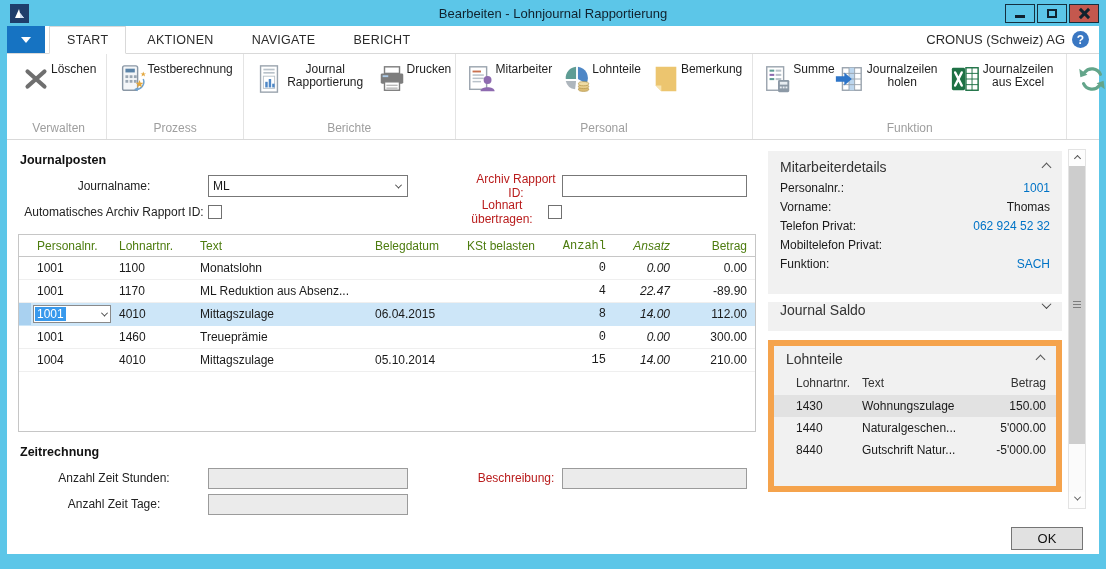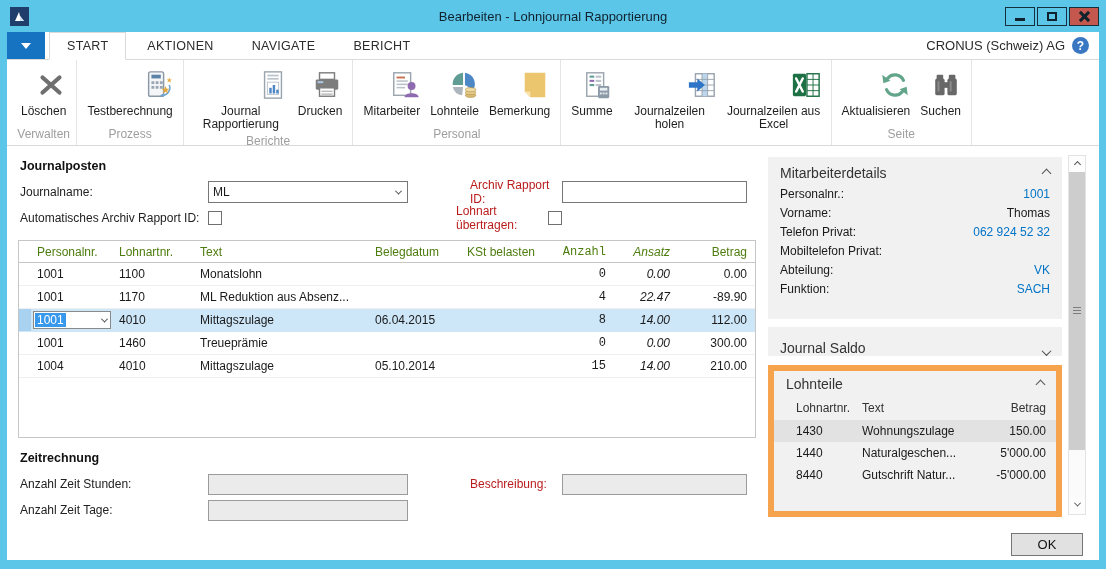--- a/index.html
+++ b/index.html
@@ -1,20 +1,20 @@
 <!DOCTYPE html>
 <html><head>
 <meta charset="utf-8">
 <style>
   * { box-sizing: border-box; margin: 0; padding: 0; }
   html,body { width:1106px; height:569px; }
   body { font-family:"Liberation Sans","DejaVu Sans",sans-serif; font-size:12px; color:#1a1a1a; background:#5CC6E8; overflow:hidden; }
 
   
-  .titlebar { height:32px; display:flex; align-items:center; padding:0 7px; position:relative; }
+  .titlebar { height:26px; display:flex; align-items:center; padding:0 7px; position:relative; }
   .app-icon { width:19px; height:19px; background:#1F3E6B; display:flex; align-items:center; justify-content:center; margin-left:3px; }
   .app-icon svg { display:block; }
   .title-text { position:absolute; left:0; right:0; text-align:center; font-size:13px; color:#10222e; }
   .win-btns { margin-left:auto; display:flex; gap:2px; z-index:2; }
   .win-btn { width:30px; height:19px; border:1px solid #14303f; display:flex; align-items:center; justify-content:center; background:#5CC6E8; position:relative; }
   .win-btn.close { background:#C4584E; }
   .glyph-min { width:10px; height:3px; background:#10222e; margin-top:6px; }
   .glyph-max { width:10px; height:9px; border:2px solid #10222e; }
   .glyph-close { position:relative; width:12px; height:12px; }
   .glyph-close::before,.glyph-close::after { content:""; position:absolute; left:5px; top:0; width:3px; height:13px; background:#10222e; }
@@ -30,30 +30,30 @@
   .tab { padding:0 17px; display:flex; align-items:center; font-size:12.5px; letter-spacing:.3px; color:#2b2b2b; margin-left:4px; }
   .tab.active { background:#fff; border:1px solid #D9D9D9; border-bottom:1px solid #fff; margin-bottom:-1px; }
   .tabbar-right { margin-left:auto; display:flex; align-items:center; gap:7px; padding-right:10px; font-size:13px; color:#2b2b2b; }
   .help-circle { width:17px; height:17px; border-radius:50%; background:#3A77C2; color:#fff; display:flex; align-items:center; justify-content:center; font-size:12px; font-weight:bold; }
   .help-circle::before { content:"?"; }
 
   
   .ribbon { height:86px; display:flex; border-bottom:1px solid #D9D9D9; padding-left:4px; background:#fff; }
   .rgroup { display:flex; flex-direction:column; border-right:1px solid #E4E4E4; padding:0 5px; }
   .rbuttons { flex:1; display:flex; align-items:flex-start; padding-top:5px; }
-  .rbtn { display:flex; flex-direction:column; align-items:flex-end; padding:2px 5px; min-width:50px; }
+  .rbtn { display:flex; flex-direction:row; align-items:flex-start; padding:2px 5px; min-width:50px; }
   .rbtn .icon { height:36px; display:flex; align-items:center; justify-content:center; }
   .rbtn .lbl { font-size:12px; line-height:13px; text-align:center; max-width:94px; color:#1e1e1e; padding-top:2px; }
   .glabel { text-align:center; color:#9E9E9E; font-size:12px; height:19px; line-height:16px; }
 
   
   .content { flex:1; display:flex; align-items:flex-start; padding:0 0 0 11px; overflow:hidden; }
   .main { width:738px; }
   .section-h { font-weight:bold; font-size:12.5px; margin:13px 0 6px 2px; color:#111; }
-  .frow { display:flex; align-items:center; height:26px; }
+  .frow { display:flex; align-items:center; height:26px;text-align:center; }
   .flabel1 { width:190px; padding-left:2px; color:#222; }
   .fspace  { width:62px; }
   .flabel2 { width:92px; color:#b91c1c; }
   .combo { width:200px; height:22px; border:1px solid #777; background:#fff; display:flex; align-items:center; justify-content:space-between; padding:0 6px 0 4px; }
   .txt { width:185px; height:22px; border:1px solid #777; background:#fff; }
   .chk { width:14px; height:14px; border:1px solid #707070; background:#fff; }
   .chev { width:7px; height:7px; border-right:1.8px solid #444; border-bottom:1.8px solid #444; display:inline-block; }
   .chev.down { transform:rotate(45deg) translate(-1px,-1px); }
   .chev.up { transform:rotate(-135deg); }
   .chev.sm { width:5px; height:5px; }
@@ -81,21 +81,21 @@
   
   .factbox { width:294px; margin-left:12px; margin-top:11px; }
   .panel { background:#F1F1F1; }
   .panel-h { display:flex; align-items:center; justify-content:space-between; padding:8px 12px 4px 12px; font-size:14px; color:#333; }
   .panel-h .chev { border-color:#555; }
   .detail-row { display:flex; justify-content:space-between; padding:2px 12px; line-height:15px; }
   .detail-row .val { text-align:right; }
   .link { color:#0073C6; }
   .pad-b { padding-bottom:20px; }
   .gap { height:8px; background:#fff; }
-  .saldo { height:29px; display:flex; align-items:flex-end; justify-content:space-between; padding:0 12px; font-size:14px; color:#333; background:#F1F1F1; }
+  .saldo { height:29px; display:flex; align-items:flex-start; justify-content:space-between; padding:0 12px; font-size:14px; color:#333; background:#F1F1F1; }
   .lohnteile-wrap { border:6px solid #F5A34C; background:#F1F1F1; height:152px; }
   .lt-row { display:flex; height:22px; align-items:center; }
   .lt-row.head { color:#333; height:24px; }
   .lt-row.sel { background:#E2E2E2; }
   .lt1 { width:88px; padding-left:22px; } .lt2 { flex:1; white-space:nowrap; overflow:hidden; }
   .lt3 { width:80px; text-align:right; padding-right:10px; }
 
   
   .vscroll { width:18px; margin-left:6px; margin-top:9px; height:360px; display:flex; flex-direction:column; border:1px solid #E3E3E3; background:#FBFBFB; }
   .sb-arrow { height:16px; display:flex; align-items:center; justify-content:center; background:#FDFDFD; }
@@ -301,20 +301,21 @@
             <svg width="30" height="30" viewBox="0 0 32 32">
               <rect x="2" y="4" width="14" height="24" rx="1.5" fill="#1E7145"></rect>
               <path d="M5.5 9 L12.5 23 M12.5 9 L5.5 23" stroke="#fff" stroke-width="2.6" stroke-linecap="round"></path>
               <rect x="17" y="4" width="13" height="24" fill="#fff" stroke="#1E7145" stroke-width="1.5"></rect>
               <path d="M17 10 H30 M17 16 H30 M17 22 H30 M23.5 4 V28" stroke="#1E7145" stroke-width="1"></path>
             </svg>
           </span>
           <span class="lbl">Journalzeilen aus Excel</span>
         </div>
       </div>
+      <div class="glabel">Funktion</div>
     </div>
 
     <div class="rgroup">
       <div class="rbuttons">
         <div class="rbtn">
           <span class="icon">
             <svg width="30" height="30" viewBox="0 0 32 32">
               <path d="M25 11 A10 10 0 0 0 8 9" stroke="#63A58A" stroke-width="3.4" fill="none" stroke-linecap="round"></path>
               <polygon points="4,4 10,13 2,13" fill="#63A58A" transform="rotate(-20 6 9)"></polygon>
               <path d="M7 21 A10 10 0 0 0 24 23" stroke="#63A58A" stroke-width="3.4" fill="none" stroke-linecap="round"></path>
@@ -477,24 +478,20 @@
         </div>
         <div class="detail-row">
           <span>Telefon Privat:</span>
           <span class="val link">062 924 52 32</span>
         </div>
         <div class="detail-row">
           <span>Mobiltelefon Privat:</span>
           <span class="val"></span>
         </div>
         <div class="detail-row">
-          <span>Abteilung:</span>
-          <span class="val link">VK</span>
-        </div>
-        <div class="detail-row">
           <span>Funktion:</span>
           <span class="val link">SACH</span>
         </div>
       </div>
 
       <div class="gap"></div>
 
       <div class="saldo">
         <span>Journal Saldo</span>
         <span class="chev down"></span>

